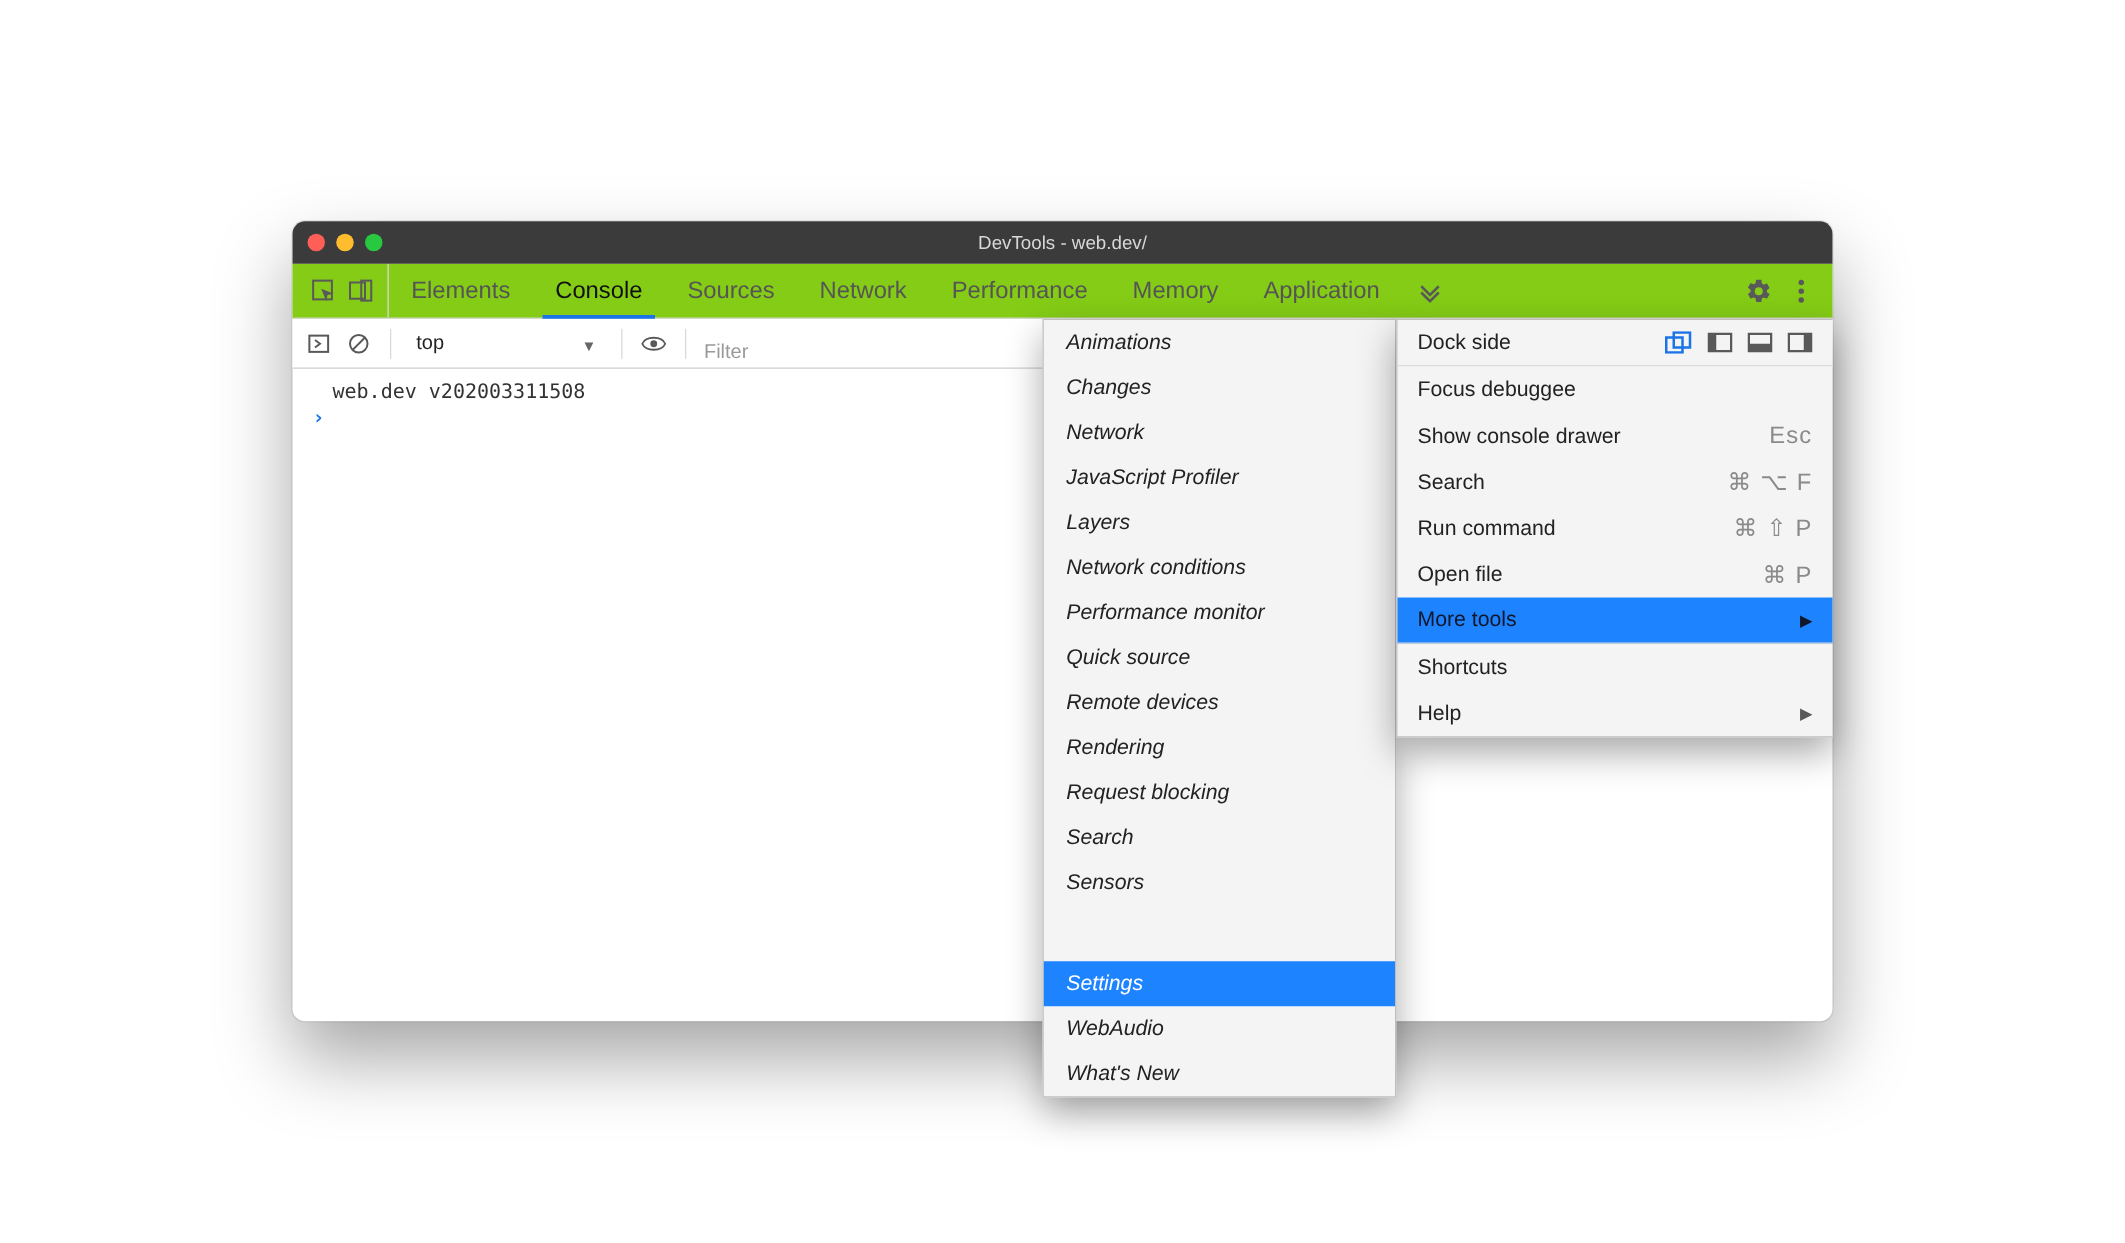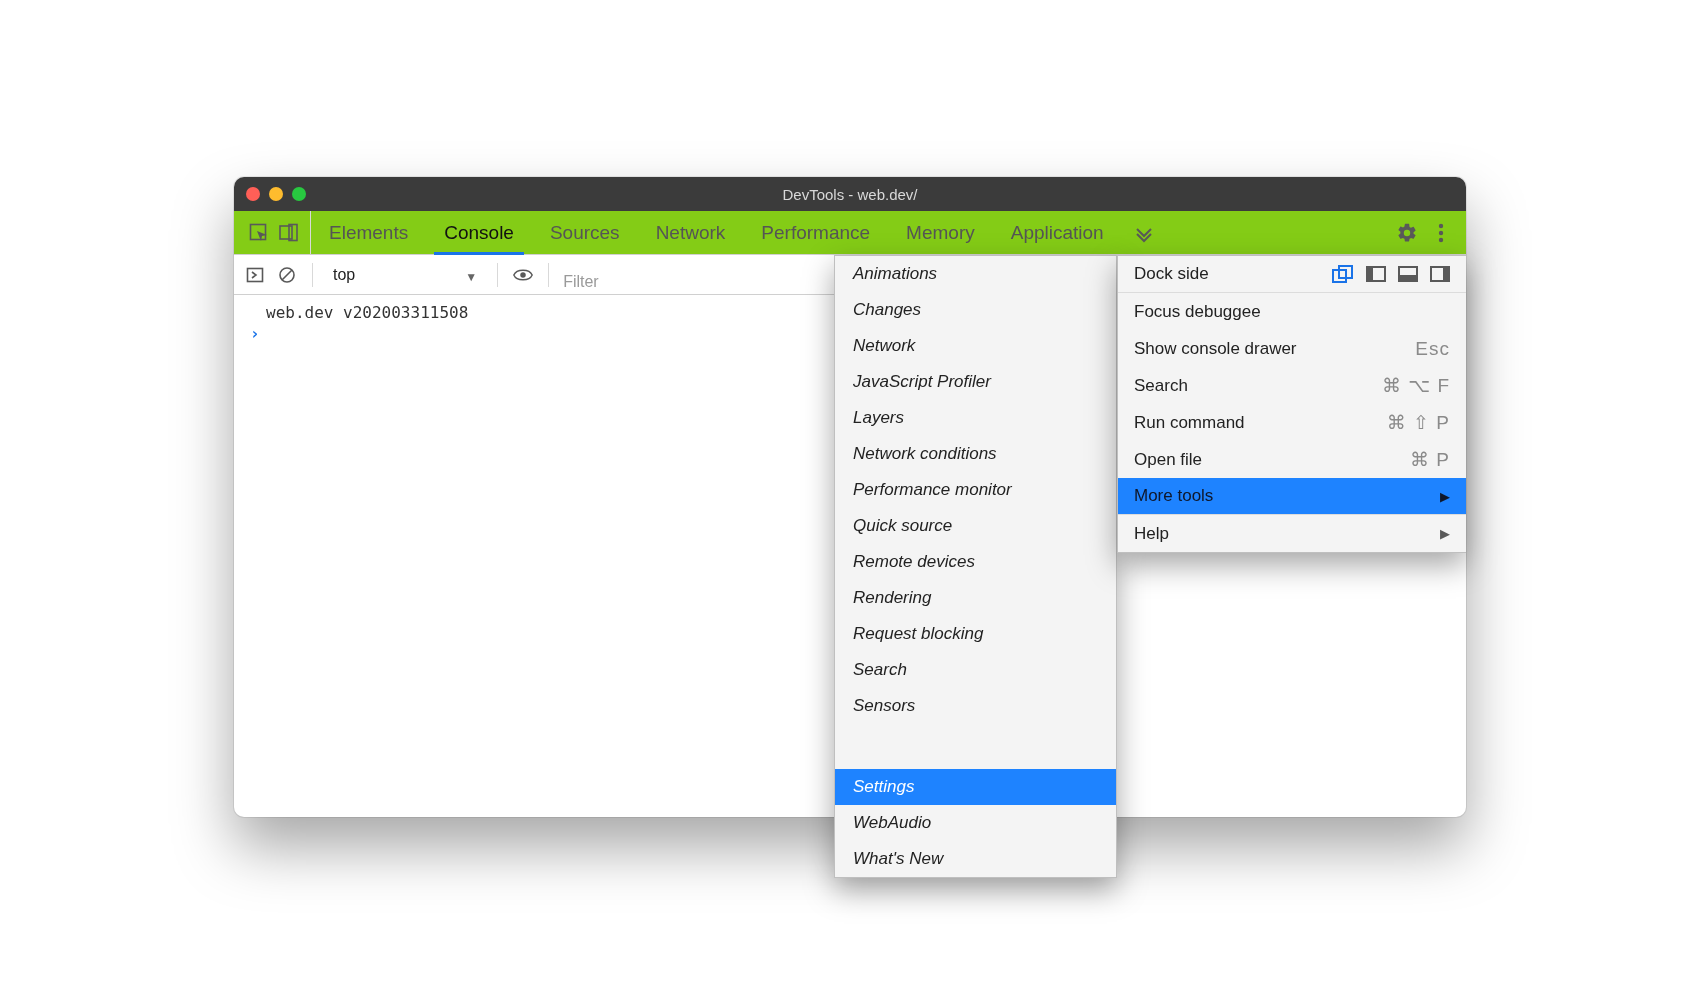--- a/index.html
+++ b/index.html
@@ -319,19 +319,22 @@
       <span>Open file</span>
       <span class="spacer"></span>
       <span class="shortcut">⌘ P</span>
     </div>
     <div class="menu-row highlight sep-below">
       <span>More tools</span>
       <span class="spacer"></span>
       <span class="arrow-right">▶</span>
     </div>
     <div class="menu-row">
+      <span>Shortcuts</span>
+    </div>
+    <div class="menu-row">
       <span>Help</span>
       <span class="spacer"></span>
       <span class="arrow-right" style="color:#595959">▶</span>
     </div>
   </div>
 
 </div>
 
 </body></html>

